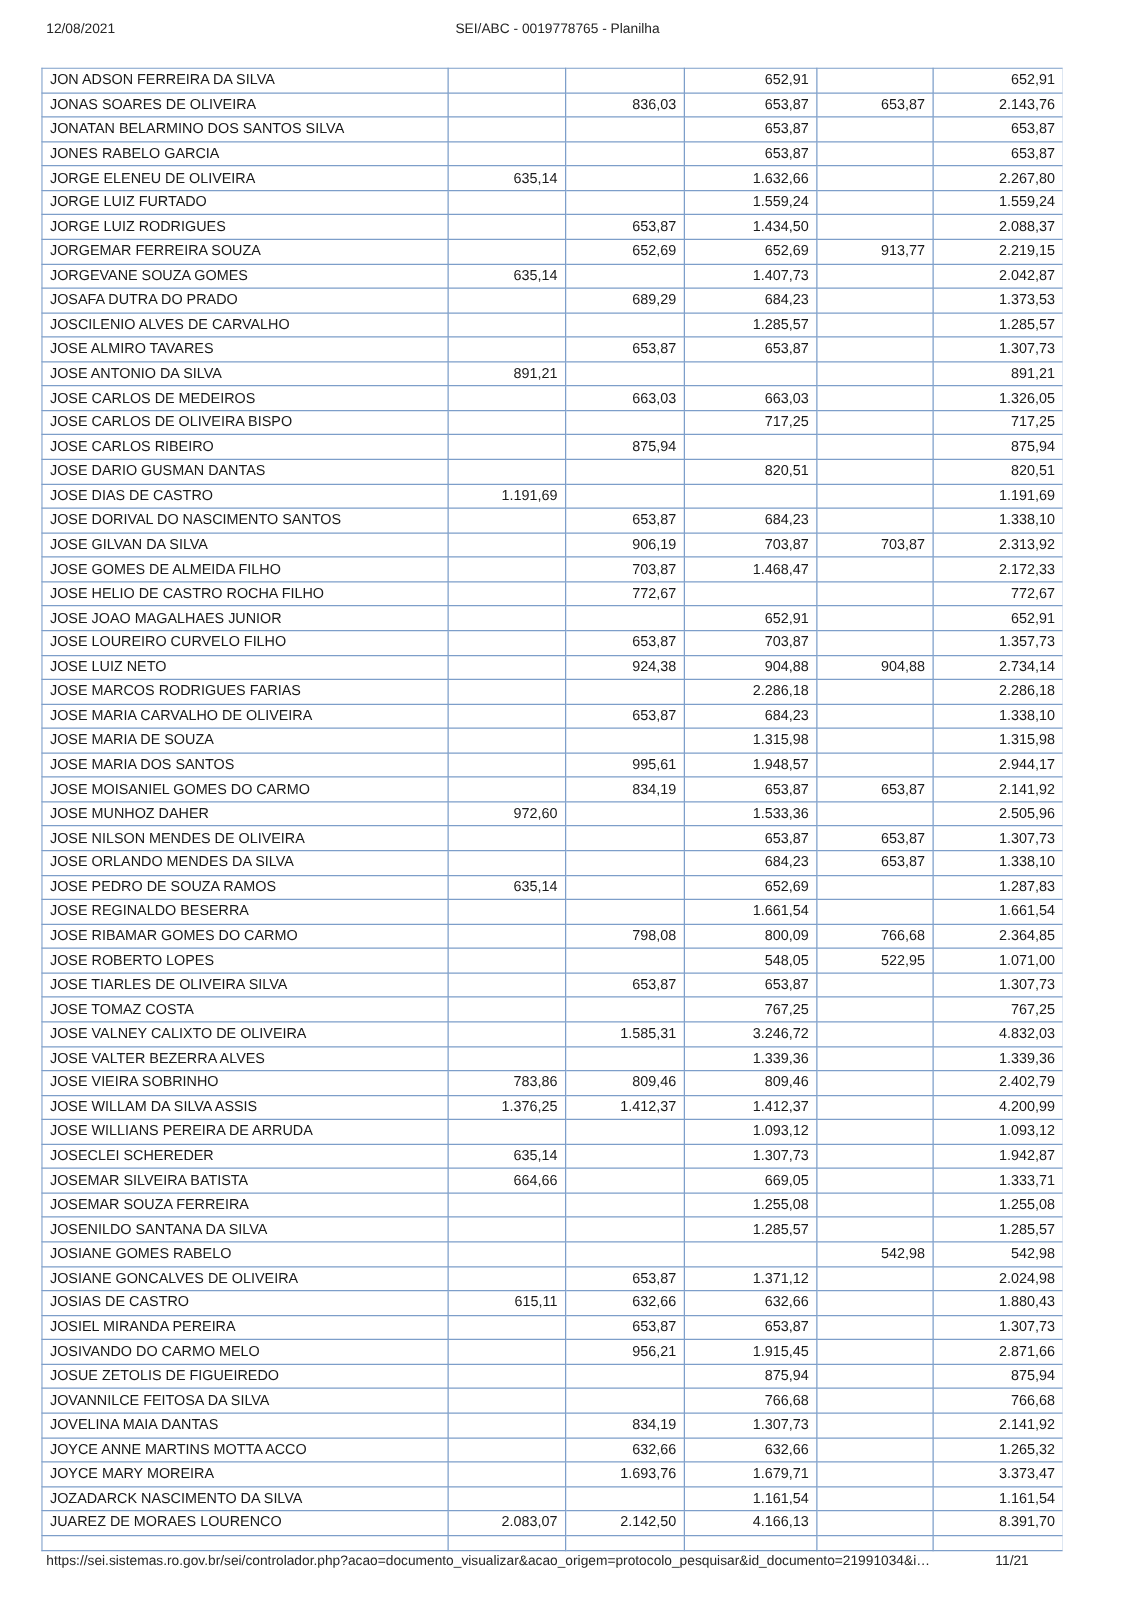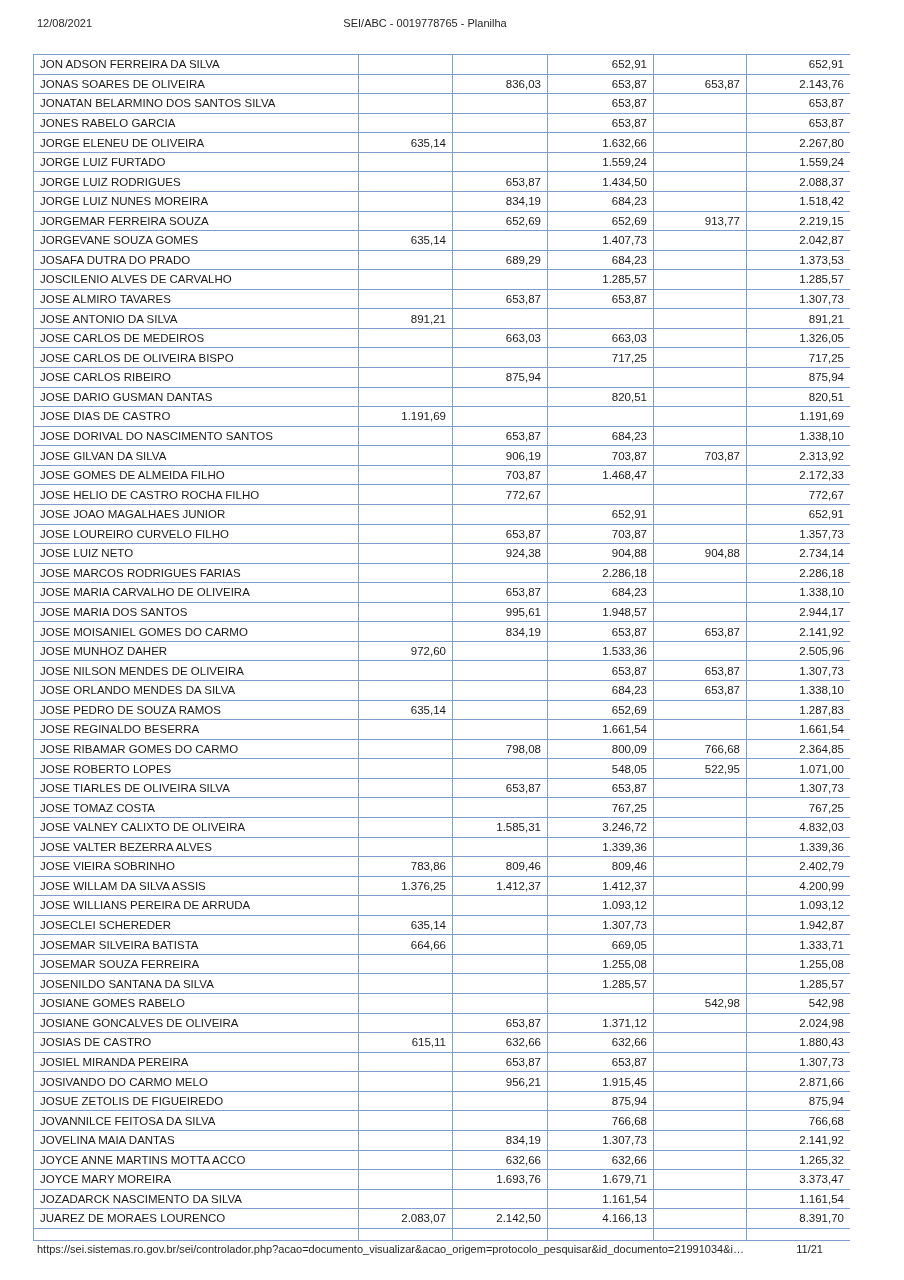--- a/index.html
+++ b/index.html
@@ -10,21 +10,21 @@
     font-family: "Liberation Sans", sans-serif;
     color: #1a1a1a;
     overflow: hidden;
   }
   .page-header { position: absolute; top: 17px; left: 0; width: 792px; height: 16px; }
   .header-date {
     position: absolute; left: 37px; top: 0;
     font-size: 11px; color: #262626;
   }
   .header-title {
-    position: absolute; left: 425px; top: 0; transform: translateX(-50%);
+    position: absolute; left: 446px; top: 0; transform: translateX(-50%);
     font-size: 11px; color: #262626; white-space: nowrap;
   }
   .table-clip {
     position: absolute; top: 38px; left: 33px;
     width: 817px; height: 1200px;
     overflow: hidden;
     margin-top: 16px;
   }
   table.sheet {
     border-collapse: collapse;
@@ -122,28 +122,20 @@
         </tr>
         <tr>
           <td class="name">JORGE LUIZ RODRIGUES</td>
           <td class="num"></td>
           <td class="num">653,87</td>
           <td class="num">1.434,50</td>
           <td class="num"></td>
           <td class="num">2.088,37</td>
         </tr>
         <tr>
-          <td class="name">JORGE LUIZ NUNES MOREIRA</td>
-          <td class="num"></td>
-          <td class="num">834,19</td>
-          <td class="num">684,23</td>
-          <td class="num"></td>
-          <td class="num">1.518,42</td>
-        </tr>
-        <tr>
           <td class="name">JORGEMAR FERREIRA SOUZA</td>
           <td class="num"></td>
           <td class="num">652,69</td>
           <td class="num">652,69</td>
           <td class="num">913,77</td>
           <td class="num">2.219,15</td>
         </tr>
         <tr>
           <td class="name">JORGEVANE SOUZA GOMES</td>
           <td class="num">635,14</td>
@@ -288,20 +280,28 @@
           <td class="num"></td>
           <td class="num">2.286,18</td>
         </tr>
         <tr>
           <td class="name">JOSE MARIA CARVALHO DE OLIVEIRA</td>
           <td class="num"></td>
           <td class="num">653,87</td>
           <td class="num">684,23</td>
           <td class="num"></td>
           <td class="num">1.338,10</td>
+        </tr>
+        <tr>
+          <td class="name">JOSE MARIA DE SOUZA</td>
+          <td class="num"></td>
+          <td class="num"></td>
+          <td class="num">1.315,98</td>
+          <td class="num"></td>
+          <td class="num">1.315,98</td>
         </tr>
         <tr>
           <td class="name">JOSE MARIA DOS SANTOS</td>
           <td class="num"></td>
           <td class="num">995,61</td>
           <td class="num">1.948,57</td>
           <td class="num"></td>
           <td class="num">2.944,17</td>
         </tr>
         <tr>

